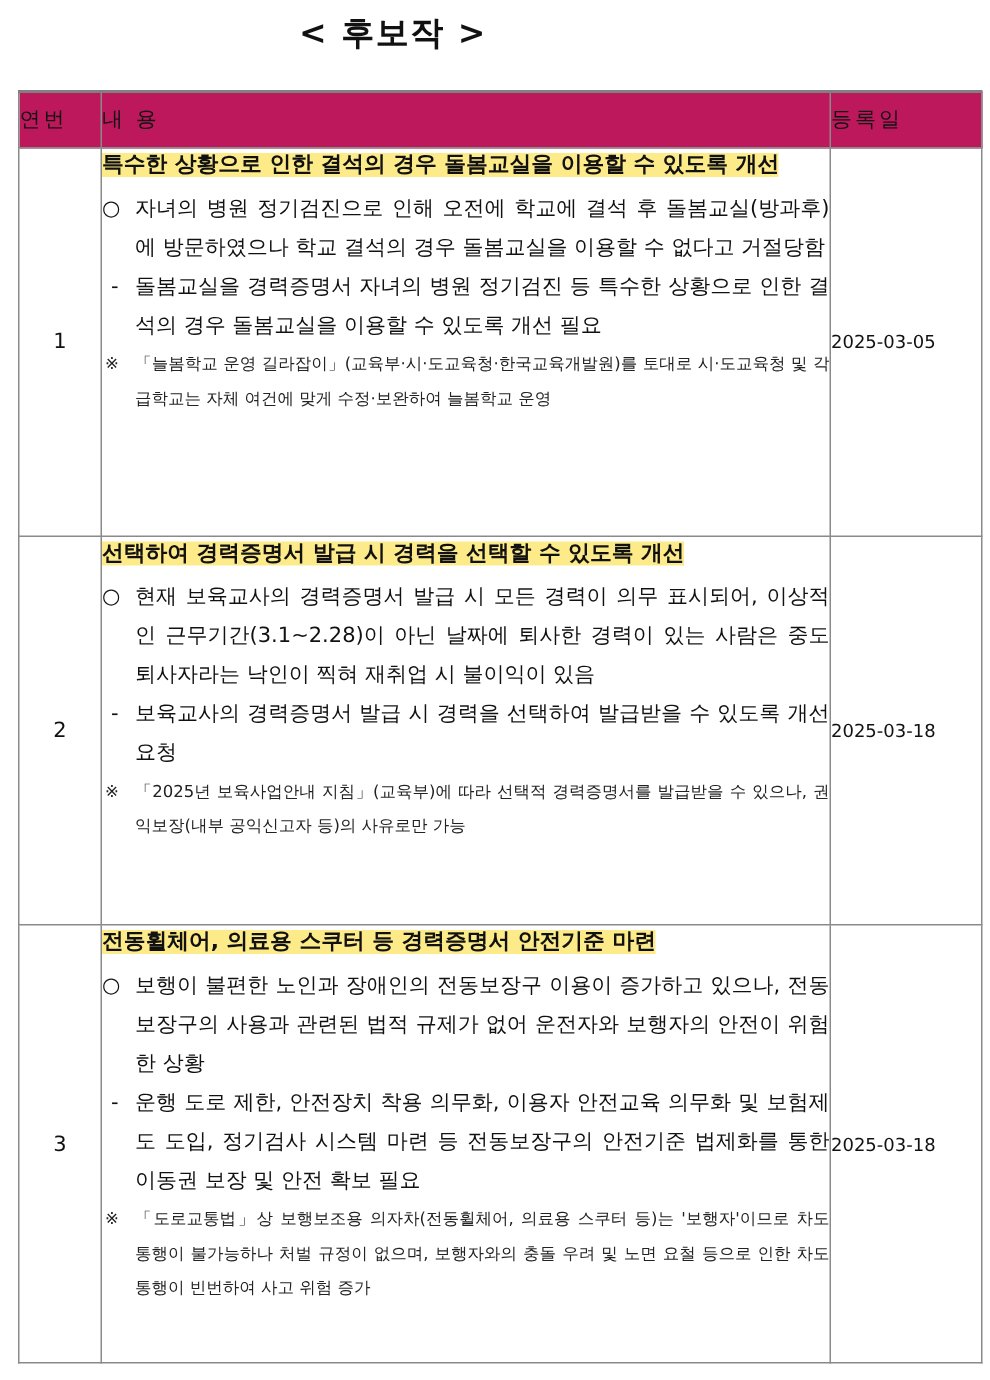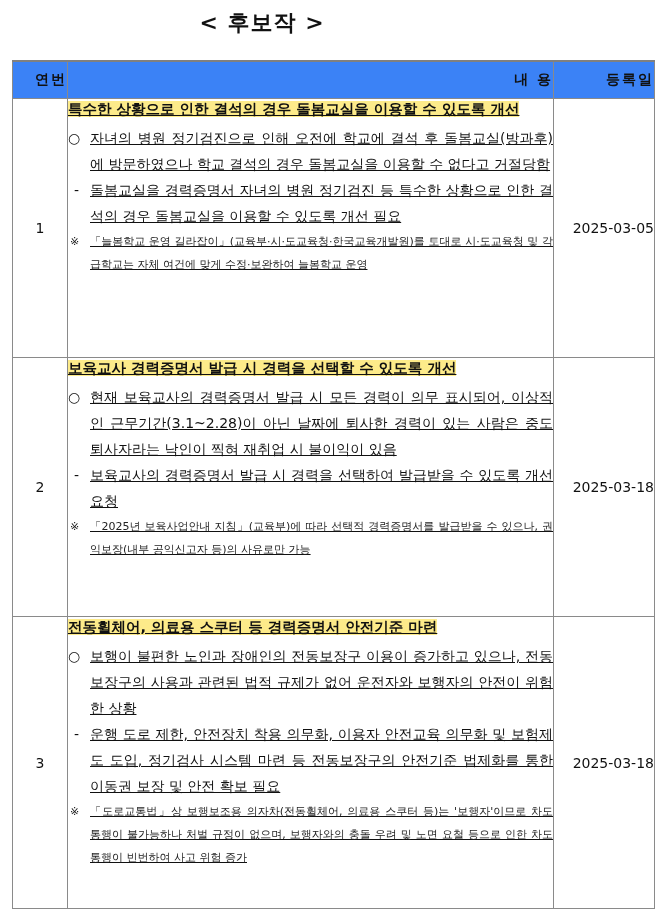--- a/index.html
+++ b/index.html
@@ -4,25 +4,25 @@
 <style>
   html, body { margin: 0; padding: 0; background: #ffffff; }
   body { width: 660px; height: 920px; position: relative; overflow: hidden;
          font-family: "DejaVu Sans", "Liberation Sans", sans-serif; color: #111; }
   .title { position: absolute; top: 6px; left: 0; width: 524px; text-align: center;
            font-size: 22px; font-weight: bold; letter-spacing: 1px; line-height: 34px; }
   table.main { position: absolute; left: 12px; top: 60px; width: 642px;
                border-collapse: collapse; table-layout: fixed; }
   table.main td, table.main th { border: 1.5px solid #8a8a8a; padding: 0; }
   table.main tr:first-child th { border-top: 2px solid #808080; }
-  th { background: #3b82f6; font-weight: bold; font-size: 14px; height: 36px;
-       text-align: right; letter-spacing: 2px; }
+  th { background: #be185d; font-weight: normal; font-size: 14px; height: 36px;
+       text-align: left; letter-spacing: 2px; }
   td.num { text-align: center; font-size: 14px; vertical-align: middle; }
-  td.date { text-align: right; font-size: 14px; vertical-align: middle; }
-  td.content { padding: 26px 8px 18px 8px; vertical-align: top; text-decoration: underline; }
+  td.date { text-align: left; font-size: 12px; vertical-align: middle; }
+  td.content { padding: 26px 8px 18px 8px; vertical-align: top; }
   .headline { display: inline; background: #fdeb8a; font-weight: bold; font-size: 14.5px;
               line-height: 20px; }
   .hl-wrap { margin-bottom: 6px; }
   .item { position: relative; font-size: 14px; line-height: 26px;
           text-align: justify; text-align-last: left; }
   .item .mark { position: absolute; left: 0; top: 0; }
   .item.circle { padding-left: 22px; }
   .item.dash { padding-left: 22px; }
   .item.dash .mark { left: 6px; }
   .note { position: relative; font-size: 11px; line-height: 23px; padding-left: 22px;
@@ -63,21 +63,21 @@
         <span class="mark">※</span>
         <span>「늘봄학교 운영 길라잡이」(교육부·시·도교육청·한국교육개발원)를 토대로 시·도교육청 및 각급학교는 자체 여건에 맞게 수정·보완하여 늘봄학교 운영</span>
       </div>
     </td>
     <td class="date">2025-03-05</td>
   </tr>
 
   <tr style="height:259px">
     <td class="num">2</td>
     <td class="content">
-      <div class="hl-wrap"><span class="headline">보육교사 경력증명서 발급 시 경력을 선택할 수 있도록 개선</span></div>
+      <div class="hl-wrap"><span class="headline">선택하여 경력증명서 발급 시 경력을 선택할 수 있도록 개선</span></div>
       <div class="item circle">
         <span class="mark">○</span>
         <span>현재 보육교사의 경력증명서 발급 시 모든 경력이 의무 표시되어, 이상적인 근무기간(3.1~2.28)이 아닌 날짜에 퇴사한 경력이 있는 사람은 중도 퇴사자라는 낙인이 찍혀 재취업 시 불이익이 있음</span>
       </div>
       <div class="item dash">
         <span class="mark">-</span>
         <span>보육교사의 경력증명서 발급 시 경력을 선택하여 발급받을 수 있도록 개선 요청</span>
       </div>
       <div class="note">
         <span class="mark">※</span>

